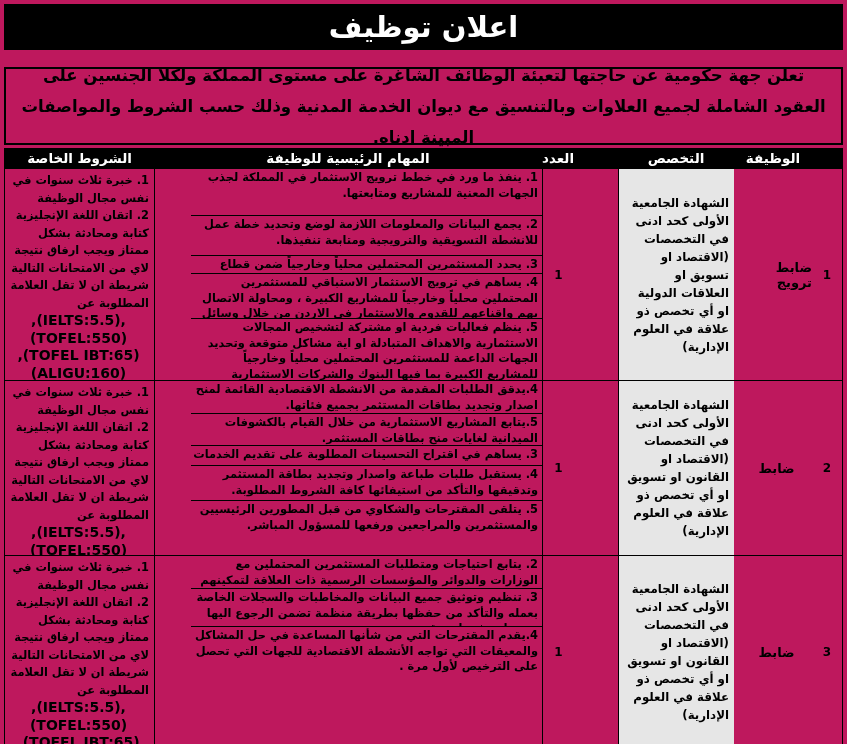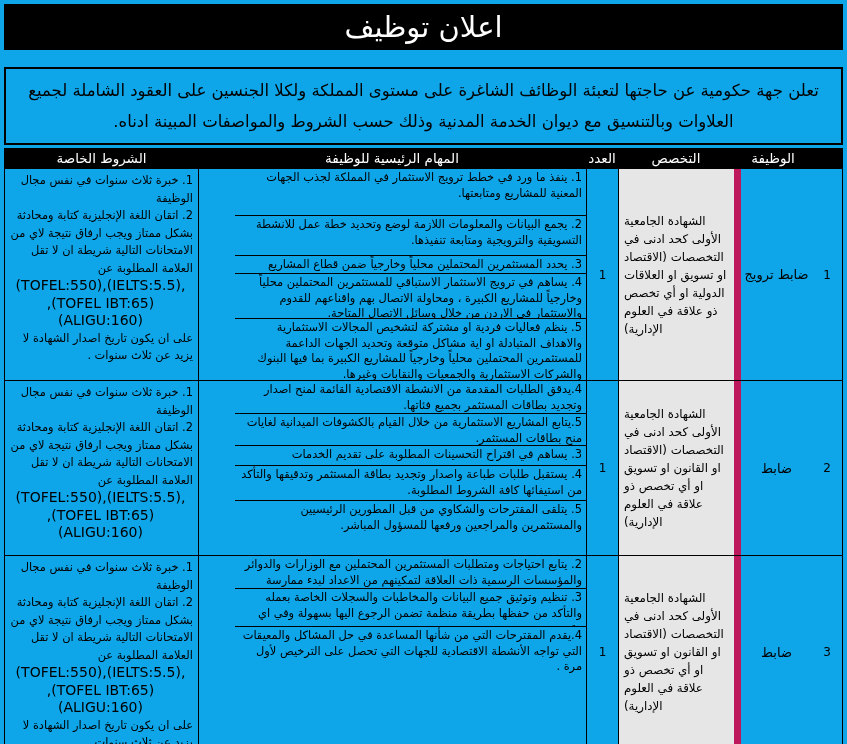--- a/index.html
+++ b/index.html
@@ -1,41 +1,41 @@
 <!DOCTYPE html>
 <html lang="ar" dir="rtl"><head>
 <meta charset="utf-8">
 <style>
   html,body{margin:0;padding:0;background:#fff;}
   .page{
     width:847px;height:744px;box-sizing:border-box;
-    padding:4px 4px 0 4px;background:#0ea5e9;overflow:hidden;
+    padding:4px 4px 0 4px;background:#be185d;overflow:hidden;
     font-family:"DejaVu Sans","Liberation Sans",sans-serif;
-    font-weight:normal;color:#000;direction:rtl;
+    font-weight:bold;color:#000;direction:rtl;
   }
   .title-bar{
     height:46px;background:#000;color:#fff;
     display:flex;align-items:center;justify-content:center;
     font-size:29px;letter-spacing:1px;
   }
   .intro-box{
     margin-top:17px;border:2px solid #000;height:74px;
     display:flex;align-items:center;justify-content:center;
     text-align:center;font-size:16.5px;line-height:31px;
     padding:0 14px;box-sizing:content-box;
   }
   .jobs-table{
     margin-top:3px;border:1px solid #000;border-top:none;
   }
   .trow{display:flex;width:100%;box-sizing:border-box;border-bottom:1px solid #000;}
   .cell{box-sizing:border-box;overflow:hidden;}
   .c-num{width:30px;display:flex;align-items:center;justify-content:center;font-size:12px;}
   .c-job{width:78px;display:flex;align-items:center;justify-content:center;font-size:13px;border-left:7px solid #be185d;}
   .c-spec{width:116px;background:#e6e6e6;display:flex;align-items:center;justify-content:center;
-          text-align:left;font-size:11.8px;line-height:18px;padding:2px 5px;border-left:1px solid #000;}
+          text-align:right;font-size:11.8px;line-height:18px;padding:2px 5px;border-left:1px solid #000;margin-left:44px;}
   .c-count{width:32px;display:flex;align-items:center;justify-content:center;font-size:12px;border-left:1px solid #000;}
   .c-tasks{width:388px;display:flex;flex-direction:column;border-left:1px solid #000;}
   .c-conds{flex:1;padding:3px 5px 0 3px;font-size:11.4px;line-height:17.5px;text-align:right;}
   .thead .cell, .thead{background:#000;color:#fff;}
   .thead{height:21px;}
   .thead .cell{display:flex;align-items:center;justify-content:center;font-size:13.5px;border-left:none;padding:0;line-height:21px;background:#000;}
   .task{box-sizing:border-box;border-bottom:1px solid #000;padding:1px 4px 0 2px;
         font-size:11.4px;line-height:15.5px;text-align:right;overflow:hidden;margin-left:36px;}
   .task:last-child{border-bottom:none;flex:1;}
   .score-line{text-align:center;font-size:14px;}

